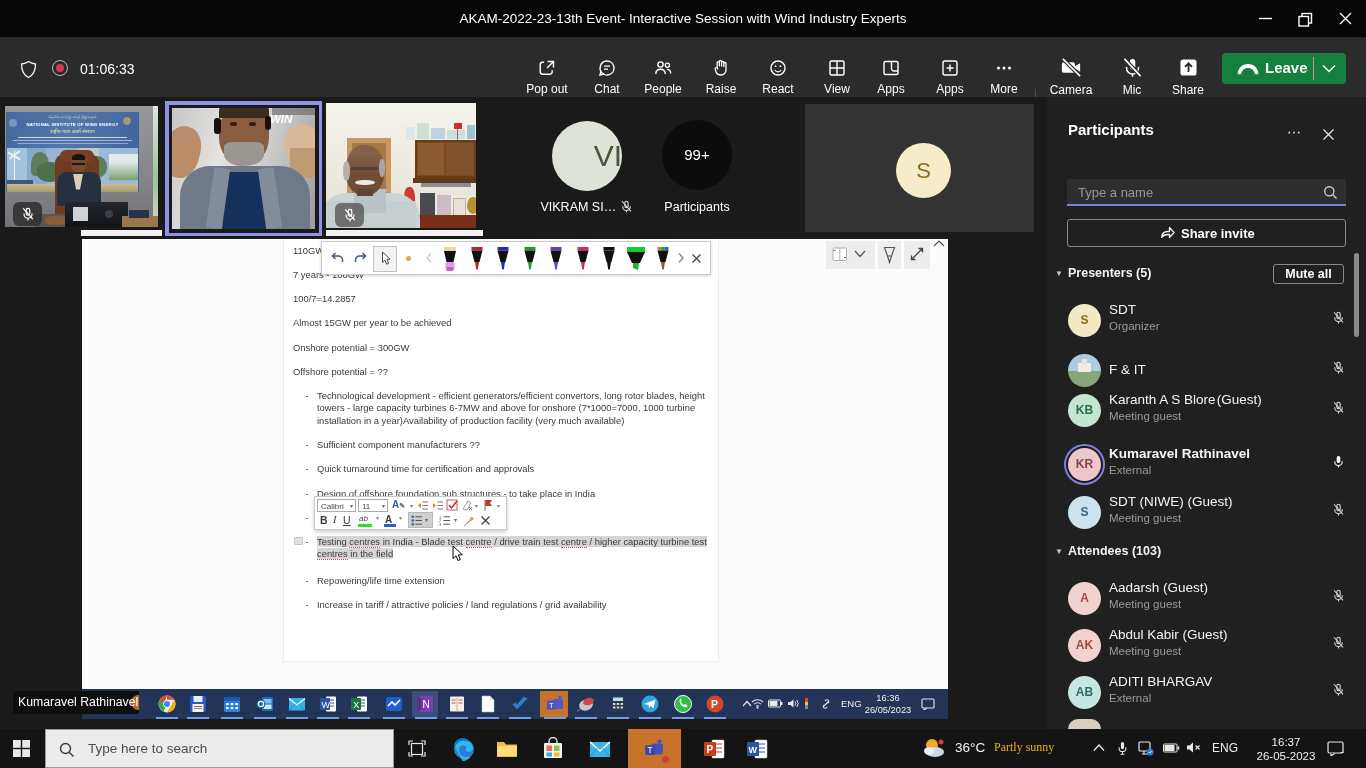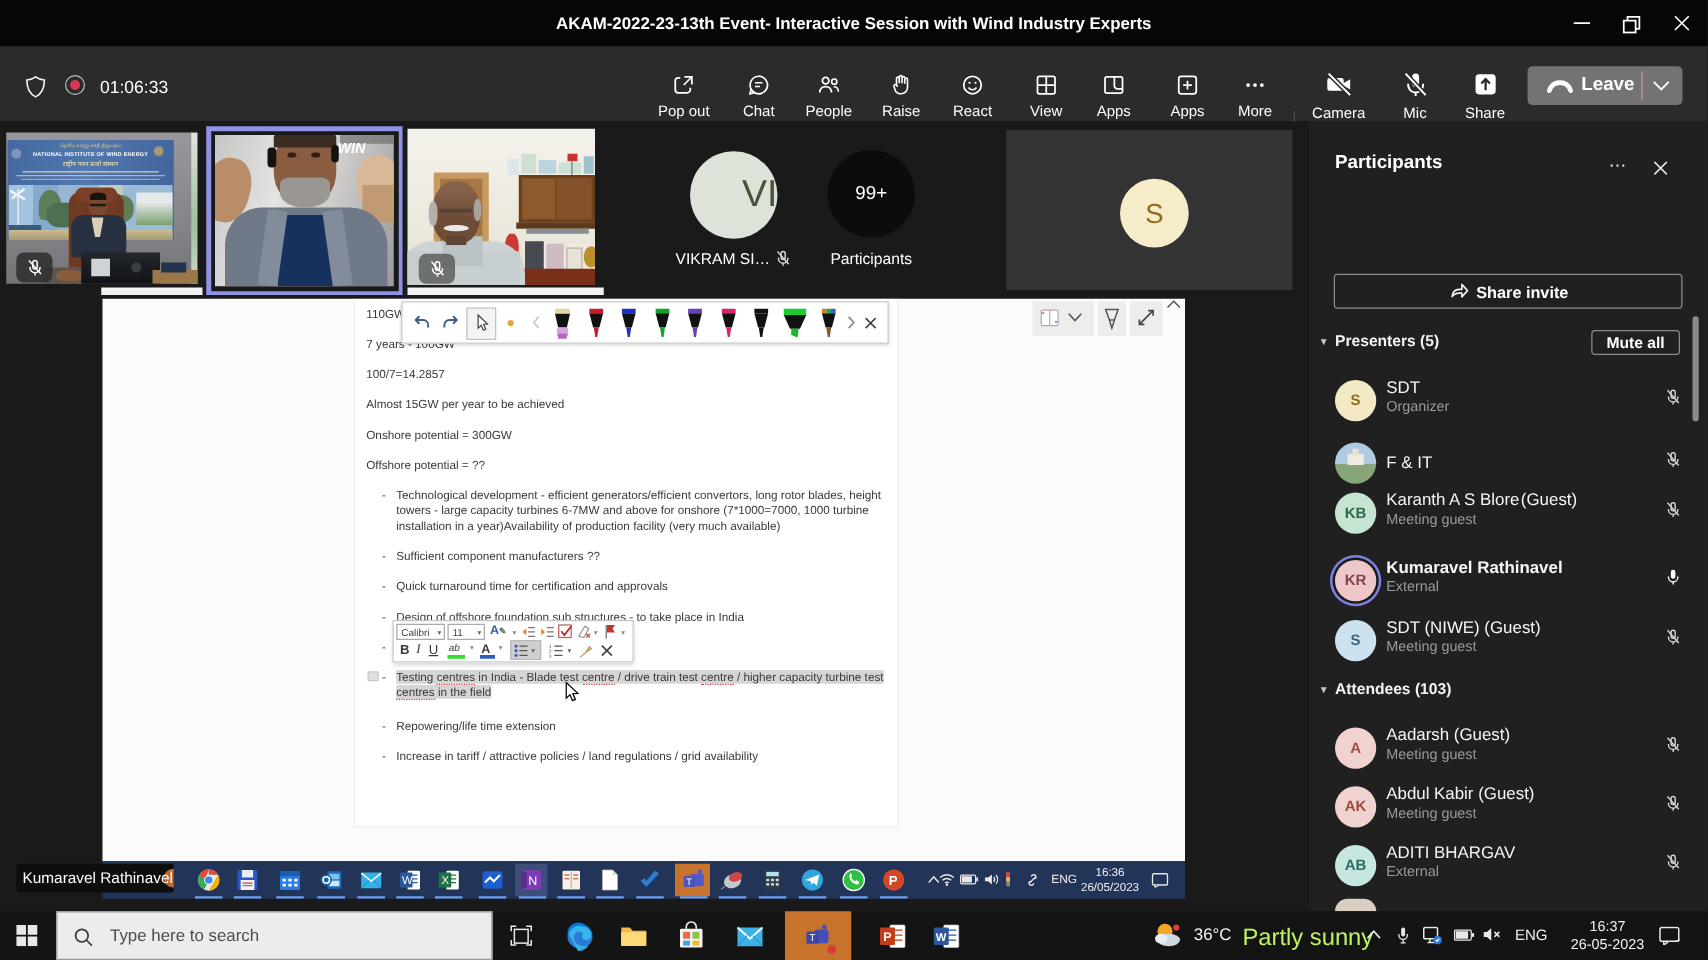--- a/index.html
+++ b/index.html
@@ -6,21 +6,21 @@
   html,body { width:1366px; height:768px; overflow:hidden; background:#1a1a1a;
     font-family:"Liberation Sans", sans-serif; }
   #root { position:absolute; left:0; top:0; width:1366px; height:768px; background:#1a1a1a; }
   .abs { position:absolute; }
 </style>
 </head>
 <body>
 <div id="root">
 
   <div class="abs" id="titlebar" style="left:0;top:0;width:1366px;height:37px;background:#060606;">
-    <div class="abs" style="left:0;top:0;width:1366px;height:37px;line-height:37px;text-align:center;color:#fff;font-size:13.5px;font-weight:700;">AKAM-2022-23-13th Event- Interactive Session with Wind Industry Experts</div>
+    <div class="abs" style="left:0;top:0;width:1366px;height:37px;line-height:37px;text-align:center;color:#fff;font-size:13.5px;font-weight:400;">AKAM-2022-23-13th Event- Interactive Session with Wind Industry Experts</div>
     <svg class="abs" style="left:1255px;top:10px;" width="100" height="18" viewBox="0 0 100 18">
       <line x1="4" y1="8.5" x2="17" y2="8.5" stroke="#fff" stroke-width="1.4"></line>
       <rect x="47" y="3.5" width="9.5" height="9.5" fill="none" stroke="#fff" stroke-width="1.4"></rect>
       <rect x="44" y="6.5" width="9.5" height="9.5" fill="#060606" stroke="#fff" stroke-width="1.4"></rect>
       <path d="M85 3 L96 14 M96 3 L85 14" stroke="#fff" stroke-width="1.3"></path>
     </svg>
   </div>
 
   <div class="abs" id="toolbar" style="left:0;top:37px;width:1366px;height:60px;background:#2b2b2b;">
 
@@ -121,21 +121,21 @@
         <span>Mic</span>
       </div>
     <div class="abs tbtn big" style="left:1160px;">
         <svg viewBox="0 0 20 20">
           <rect x="3" y="3" width="14" height="14" rx="2.5" fill="#fff"></rect>
           <path d="M10 14 v-7 M7 9.4 L10 6.4 l3 3" fill="none" stroke="#2b2b2b" stroke-width="1.6"></path>
         </svg>
         <span>Share</span>
       </div>
 
-    <div class="abs" style="left:1222px;top:16px;width:124px;height:31px;background:#737373;border-radius:4px;">
+    <div class="abs" style="left:1222px;top:16px;width:124px;height:31px;background:#15803d;border-radius:4px;">
       <svg class="abs" style="left:15px;top:10px;" width="22" height="12" viewBox="0 0 22 12">
           <path d="M2.5 9.5 C4 4.5 7 3 11 3 C15 3 18 4.5 19.5 9.5" fill="none" stroke="#fff" stroke-width="3.8" stroke-linecap="round"></path>
         </svg>
       <div class="abs" style="left:43px;top:0;height:31px;line-height:30px;color:#fff;font-size:15px;font-weight:700;">Leave</div>
       <div class="abs" style="left:91px;top:4px;width:1px;height:23px;background:#de8d97;"></div>
       <svg class="abs" style="left:99px;top:11px;" width="16" height="9" viewBox="0 0 16 9">
           <path d="M2 1.5 L8 7.5 L14 1.5" fill="none" stroke="#fff" stroke-width="1.5"></path>
         </svg>
     </div>
   </div>
@@ -725,20 +725,27 @@
   </div>
 
   <div class="abs" id="panel" style="left:1047px;top:97px;width:319px;height:632px;background:#202020;">
 
     <div class="abs" style="left:21px;top:24px;color:#ffffff;font-size:15px;font-weight:700;">Participants</div>
     <div class="abs" style="left:240px;top:27px;color:#e0e0e0;font-size:14px;letter-spacing:1px;">⋯</div>
     <svg class="abs" style="left:275px;top:31px;" width="13" height="13" viewBox="0 0 13 13">
         <path d="M1.5 1.5 L11.5 11.5 M11.5 1.5 L1.5 11.5" stroke="#e8e8e8" stroke-width="1.2"></path>
       </svg>
 
+    <div class="abs" style="left:20px;top:82px;width:279px;height:27px;background:#2e2e2e;border-bottom:2px solid #7b7fd7;border-radius:3px 3px 0 0;">
+      <div class="abs" style="left:11px;top:6px;color:#979797;font-size:13px;">Type a name</div>
+      <svg class="abs" style="left:256px;top:6px;" width="15" height="15" viewBox="0 0 15 15">
+          <circle cx="6.3" cy="6.3" r="4.6" fill="none" stroke="#cfcfcf" stroke-width="1.4"></circle>
+          <line x1="9.8" y1="9.8" x2="13.5" y2="13.5" stroke="#cfcfcf" stroke-width="1.4"></line>
+        </svg>
+    </div>
 
     <div class="abs" style="left:20px;top:122px;width:279px;height:28px;border:1px solid #8a8a8a;border-radius:3px;">
       <svg class="abs" style="left:92px;top:6px;" width="16" height="15" viewBox="0 0 16 15">
           <path d="M9.5 5.5 h-2 c-3.3 0 -5.5 2.2 -5.8 5.8 c1.3 -1.9 3 -2.8 5.8 -2.8 h2 v3 L14 6.5 L9.5 1.5 Z" fill="none" stroke="#f0f0f0" stroke-width="1.3" stroke-linejoin="round"></path>
         </svg>
       <div class="abs" style="left:113px;top:6px;color:#fff;font-size:13px;font-weight:700;">Share invite</div>
     </div>
 
     <div class="abs" style="left:8px;top:172px;color:#c8c8c8;font-size:8px;">▼</div>
     <div class="abs" style="left:21px;top:169px;color:#f3f3f3;font-size:12.5px;font-weight:700;">Presenters (5)</div>
@@ -938,21 +945,21 @@
         </svg>
       </div>
 
     <svg class="abs" style="left:922px;top:7px;" width="26" height="24" viewBox="0 0 26 24">
         <circle cx="10" cy="9" r="6" fill="#f5a623"></circle>
         <circle cx="19" cy="6" r="2.5" fill="#e23b3b"></circle>
         <ellipse cx="13" cy="16" rx="9" ry="5" fill="#cfd8e2"></ellipse>
         <ellipse cx="7" cy="15" rx="5" ry="4" fill="#e8eef4"></ellipse>
       </svg>
     <div class="abs" style="left:955px;top:11px;color:#f5f5f5;font-size:13.5px;">36°C</div>
-    <div class="abs" style="left:994px;top:11px;color:#bef264;font-size:19px;">Partly sunny</div>
+    <div class="abs" style="left:994px;top:11px;color:#eab308;font-size:12px;font-family:Liberation Serif, serif;">Partly sunny</div>
 
     <svg class="abs" style="left:1093px;top:14px;" width="12" height="9" viewBox="0 0 12 9">
         <path d="M1 7.5 L6 2 L11 7.5" fill="none" stroke="#e8e8e8" stroke-width="1.3"></path>
       </svg>
     <svg class="abs" style="left:1116px;top:11px;" width="13" height="17" viewBox="0 0 20 24">
         <rect x="7.6" y="2" width="4.8" height="11" rx="2.4" fill="#e8e8e8"></rect>
         <path d="M4.8 10 v1.5 a5.2 5.2 0 0 0 10.4 0 V10 M10 17.5 V21 M7 21 h6" fill="none" stroke="#e8e8e8" stroke-width="1.6"></path>
       </svg>
     <svg class="abs" style="left:1138px;top:12px;" width="16" height="15" viewBox="0 0 16 15">
         <rect x="1" y="1" width="11" height="9" rx="1" fill="none" stroke="#e8e8e8" stroke-width="1.2"></rect>

